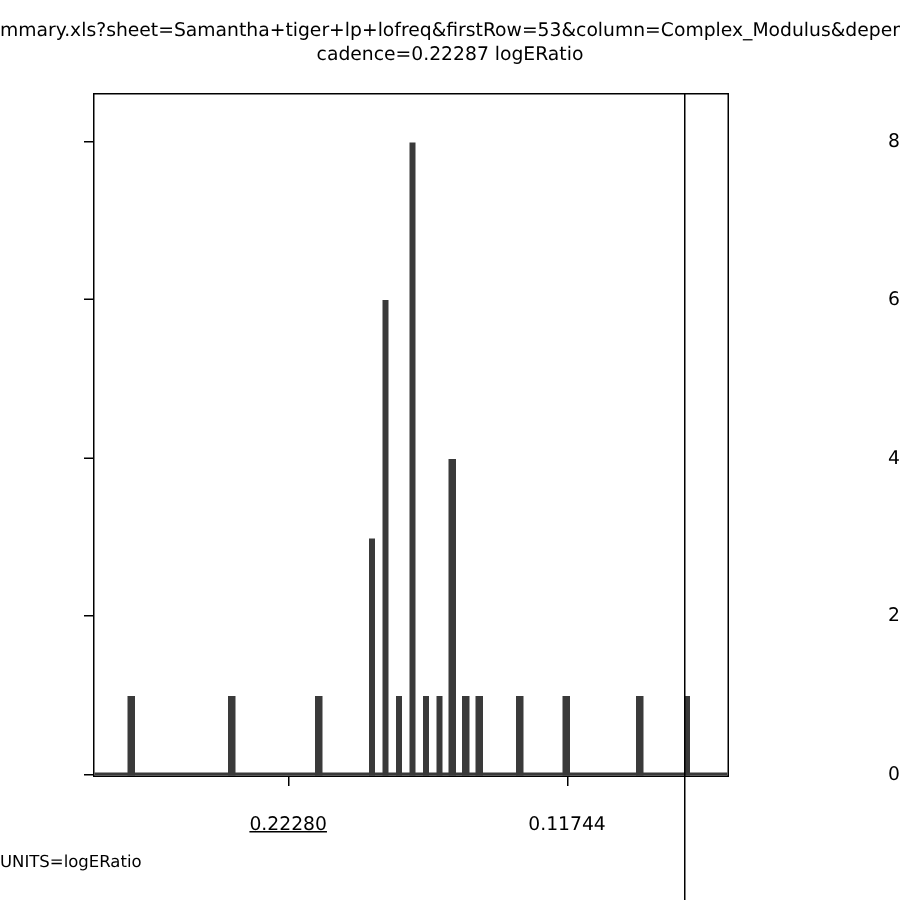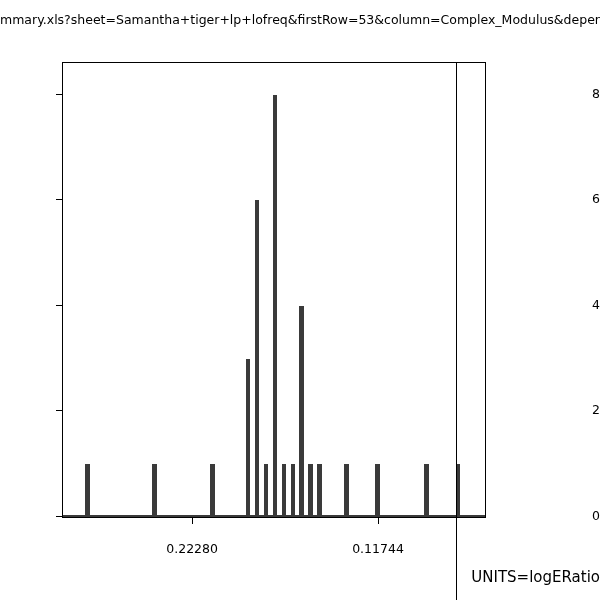--- a/index.html
+++ b/index.html
@@ -95,31 +95,32 @@
     top: 518px;
     width: 1px;
     height: 6px;
     background: #000000;
   }
   #xlabel {
     position: absolute;
     left: 0;
     width: 600px;
     top: 568px;
-    text-align: right;
-    font-size: 15px;
+    text-align: left;
+    font-size: 11px;
     color: #000000;
   }
 </style>
 </head>
 <body>
 
 <div id="stage">
 
   <div class="title-line" id="title-line-1">mmary.xls?sheet=Samantha+tiger+lp+lofreq&amp;firstRow=53&amp;column=Complex_Modulus&amp;depend</div>
+  <div class="title-line" id="title-line-2">cadence=0.22287 logERatio</div>
 
   <div id="plot-area">
     <div id="bars-layer">
         <div class="bar" style="left: 22.3084px; width: 4.46167px; height: 52.7907px; background: rgb(58, 58, 58);"></div>
         <div class="bar" style="left: 89.2335px; width: 4.46167px; height: 52.7907px; background: rgb(58, 58, 58);"></div>
         <div class="bar" style="left: 147.235px; width: 4.46167px; height: 52.7907px; background: rgb(58, 58, 58);"></div>
         <div class="bar" style="left: 182.929px; width: 4.46167px; height: 158.372px; background: rgb(58, 58, 58);"></div>
         <div class="bar" style="left: 191.852px; width: 4.46167px; height: 316.744px; background: rgb(58, 58, 58);"></div>
         <div class="bar" style="left: 200.775px; width: 4.46167px; height: 52.7907px; background: rgb(58, 58, 58);"></div>
         <div class="bar" style="left: 209.699px; width: 4.46167px; height: 422.326px; background: rgb(58, 58, 58);"></div>
@@ -145,19 +146,19 @@
       <div class="ytick-mark" style="top: 410.419px;"></div>
       <div class="ytick-label" style="top: 296.837px;">4</div>
       <div class="ytick-mark" style="top: 304.837px;"></div>
       <div class="ytick-label" style="top: 191.256px;">6</div>
       <div class="ytick-mark" style="top: 199.256px;"></div>
       <div class="ytick-label" style="top: 85.6744px;">8</div>
       <div class="ytick-mark" style="top: 93.6744px;"></div>
     </div>
   <div id="x-ticks">
       <div class="xtick-mark" style="left: 192.132px;"></div>
-      <div class="xtick-label" style="left: 152.132px; top: 541px;">0.22280</div>
+      <div class="xtick-label" style="left: 152.132px; top: 541px; text-decoration: underline;">0.22280</div>
       <div class="xtick-mark" style="left: 378.035px;"></div>
       <div class="xtick-label" style="left: 338.035px; top: 541px;">0.11744</div>
     </div>
 
   <div id="xlabel">UNITS=logERatio</div>
 </div>
 
 </body></html>

